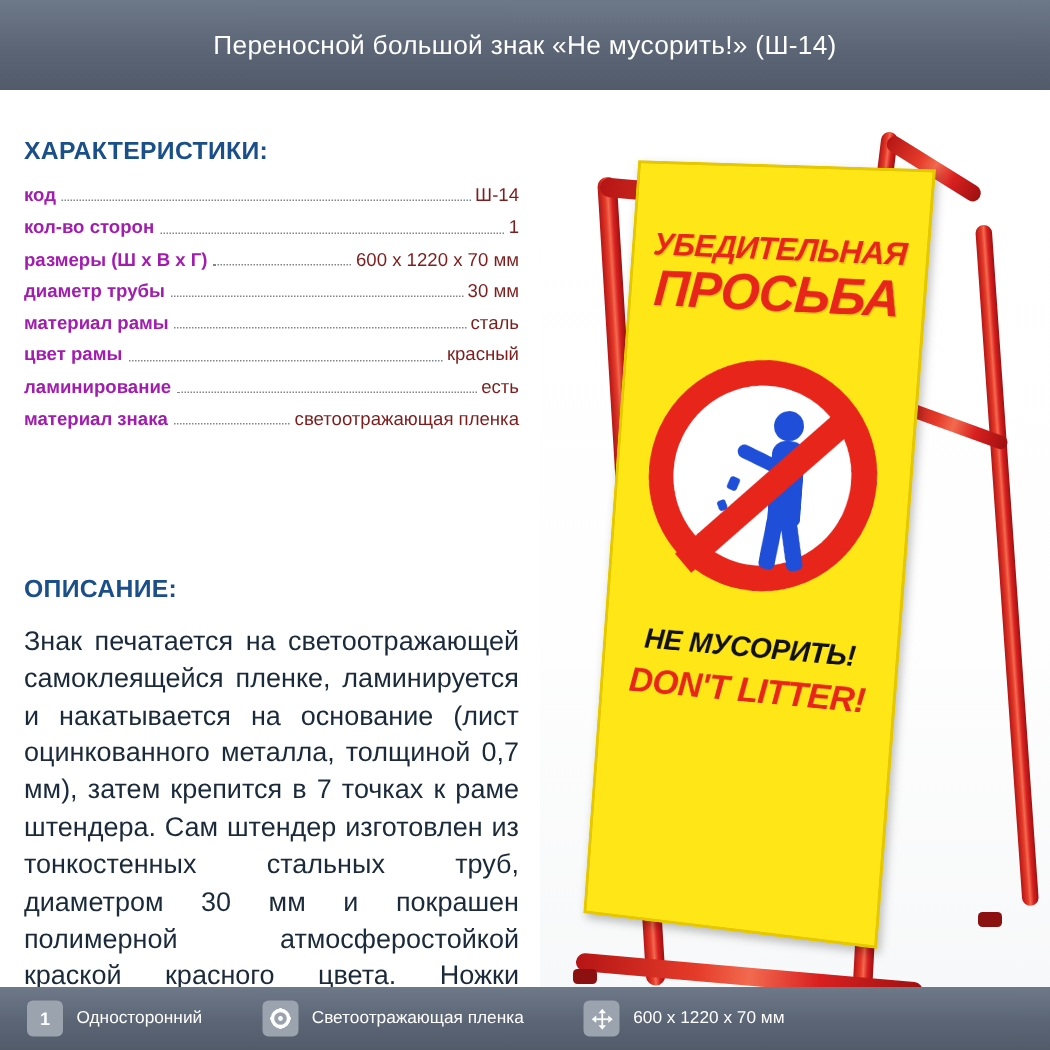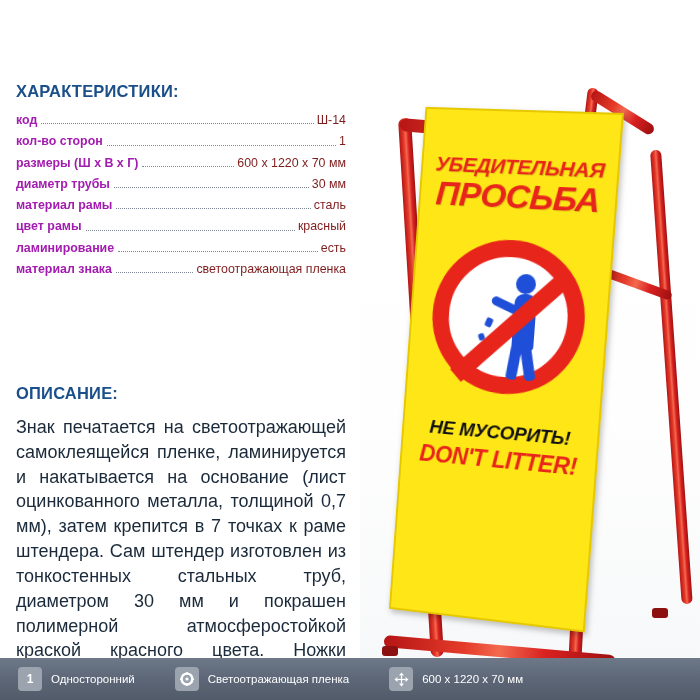--- a/index.html
+++ b/index.html
@@ -30,21 +30,21 @@
     color: #ffffff;
     font-size: 17.5px;
     font-weight: normal;
     letter-spacing: 0.2px;
     text-align: center;
   }
 
   
   .left-col {
     position: absolute;
-    left: 16px; top: 82px;
+    left: 16px; top: 92px;
     width: 330px;
   }
   .section-title {
     color: #1a4f8a;
     font-size: 16.5px;
     font-weight: bold;
     letter-spacing: 0.2px;
     margin: 0 0 12px 0;
   }
 
@@ -303,20 +303,23 @@
     font-size: 12px;
     font-weight: bold;
   }
   .foot-ico svg { display: block; }
 </style>
 </head>
 <body>
 
 <div class="page">
 
+  <div class="header">
+    <div class="header-title">Переносной большой знак «Не мусорить!» (Ш-14)</div>
+  </div>
 
   <div class="left-col">
     <div class="section-title">ХАРАКТЕРИСТИКИ:</div>
     <ul class="spec-list">
       <li class="spec-row">
         <span class="spec-label">код</span>
         <span class="spec-dots"></span>
         <span class="spec-value">Ш-14</span>
       </li>
       <li class="spec-row">

